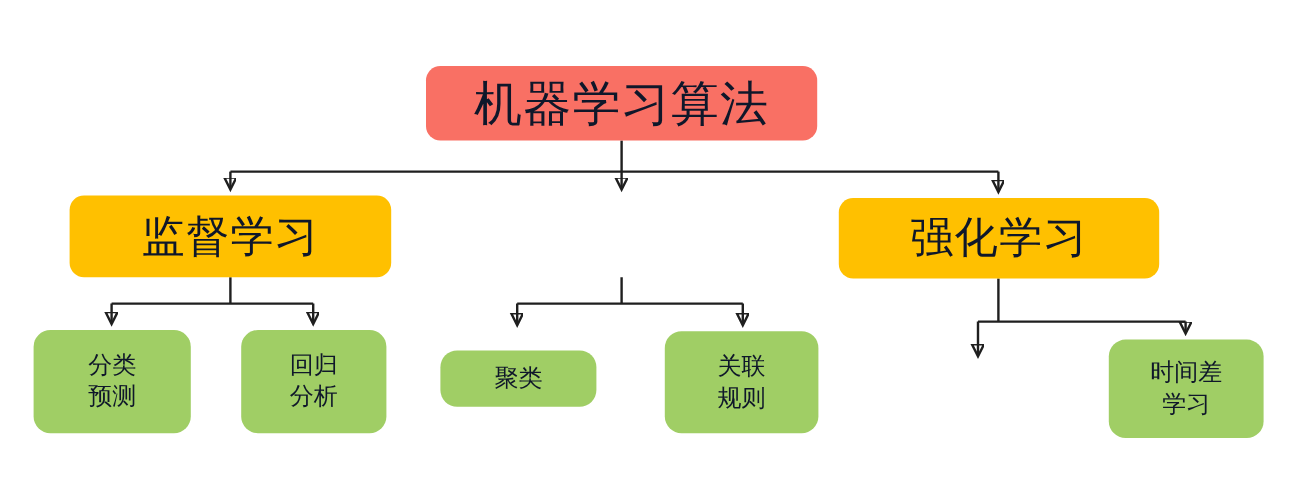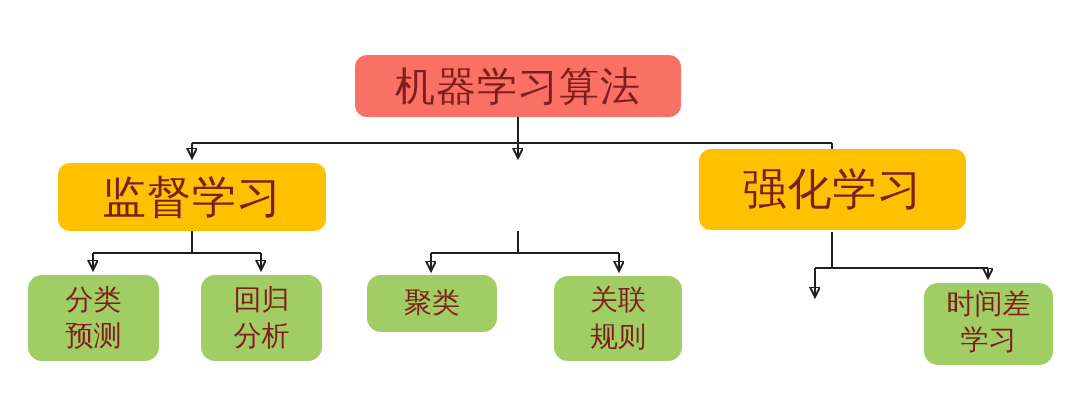--- a/index.html
+++ b/index.html
@@ -24,53 +24,53 @@
     stroke: #1f1f1f;
     stroke-width: 2;
     fill: none;
   }
   .node {
     position: absolute;
     display: flex;
     align-items: center;
     justify-content: center;
     text-align: center;
-    color: #7f1d1d;
+    color: #0f172a;
     white-space: pre-line;
     box-sizing: border-box;
   }
   .node .lbl { white-space: pre-line; }
   .root {
     left: 355px; top: 55px; width: 326px; height: 62px;
     background: #f97064;
     border-radius: 12px;
     font-size: 40px;
     letter-spacing: 1px;
   }
   .branch {
     background: #ffc000;
     border-radius: 12px;
-    font-size: 44px;
+    font-size: 36px;
     letter-spacing: 1px;
   }
   .branch.supervised   { left: 58px;  top: 163px; width: 268px; height: 68px; }
   .branch.unsupervised { left: 385px; top: 163px; width: 266px; height: 68px; }
-  .branch.reinforcement{ left: 699px; top: 149px; width: 267px; height: 81px; }
+  .branch.reinforcement{ left: 699px; top: 165px; width: 267px; height: 67px; }
   .leaf {
     background: #a0ce65;
     border-radius: 14px;
-    font-size: 28px;
+    font-size: 20px;
     line-height: 1.3;
   }
   .leaf.classification { left: 28px;  top: 275px; width: 131px; height: 86px; }
   .leaf.regression     { left: 201px; top: 275px; width: 121px; height: 86px; }
-  .leaf.clustering     { left: 367px; top: 275px; width: 130px; height: 57px; }
+  .leaf.clustering     { left: 367px; top: 292px; width: 130px; height: 47px; }
   .leaf.association    { left: 554px; top: 276px; width: 128px; height: 85px; text-align: center; }
   .leaf.qlearning      { left: 724px; top: 302px; width: 183px; height: 49px; font-size: 31px; }
-  .leaf.temporal       { left: 924px; top: 283px; width: 129px; height: 82px; font-family: Liberation Mono, monospace; }
+  .leaf.temporal       { left: 924px; top: 283px; width: 129px; height: 82px; }
 </style>
 </head>
 <body>
 
 <div class="canvas">
 
   <svg class="edges" viewBox="0 0 1080 401" xmlns="http://www.w3.org/2000/svg">
     <defs>
       <marker id="arrow" markerUnits="userSpaceOnUse" markerWidth="14" markerHeight="14" refX="9" refY="5" orient="auto">
         <path d="M0 0 L10 5 L0 10 Z" fill="#1f1f1f" stroke="none"></path>

